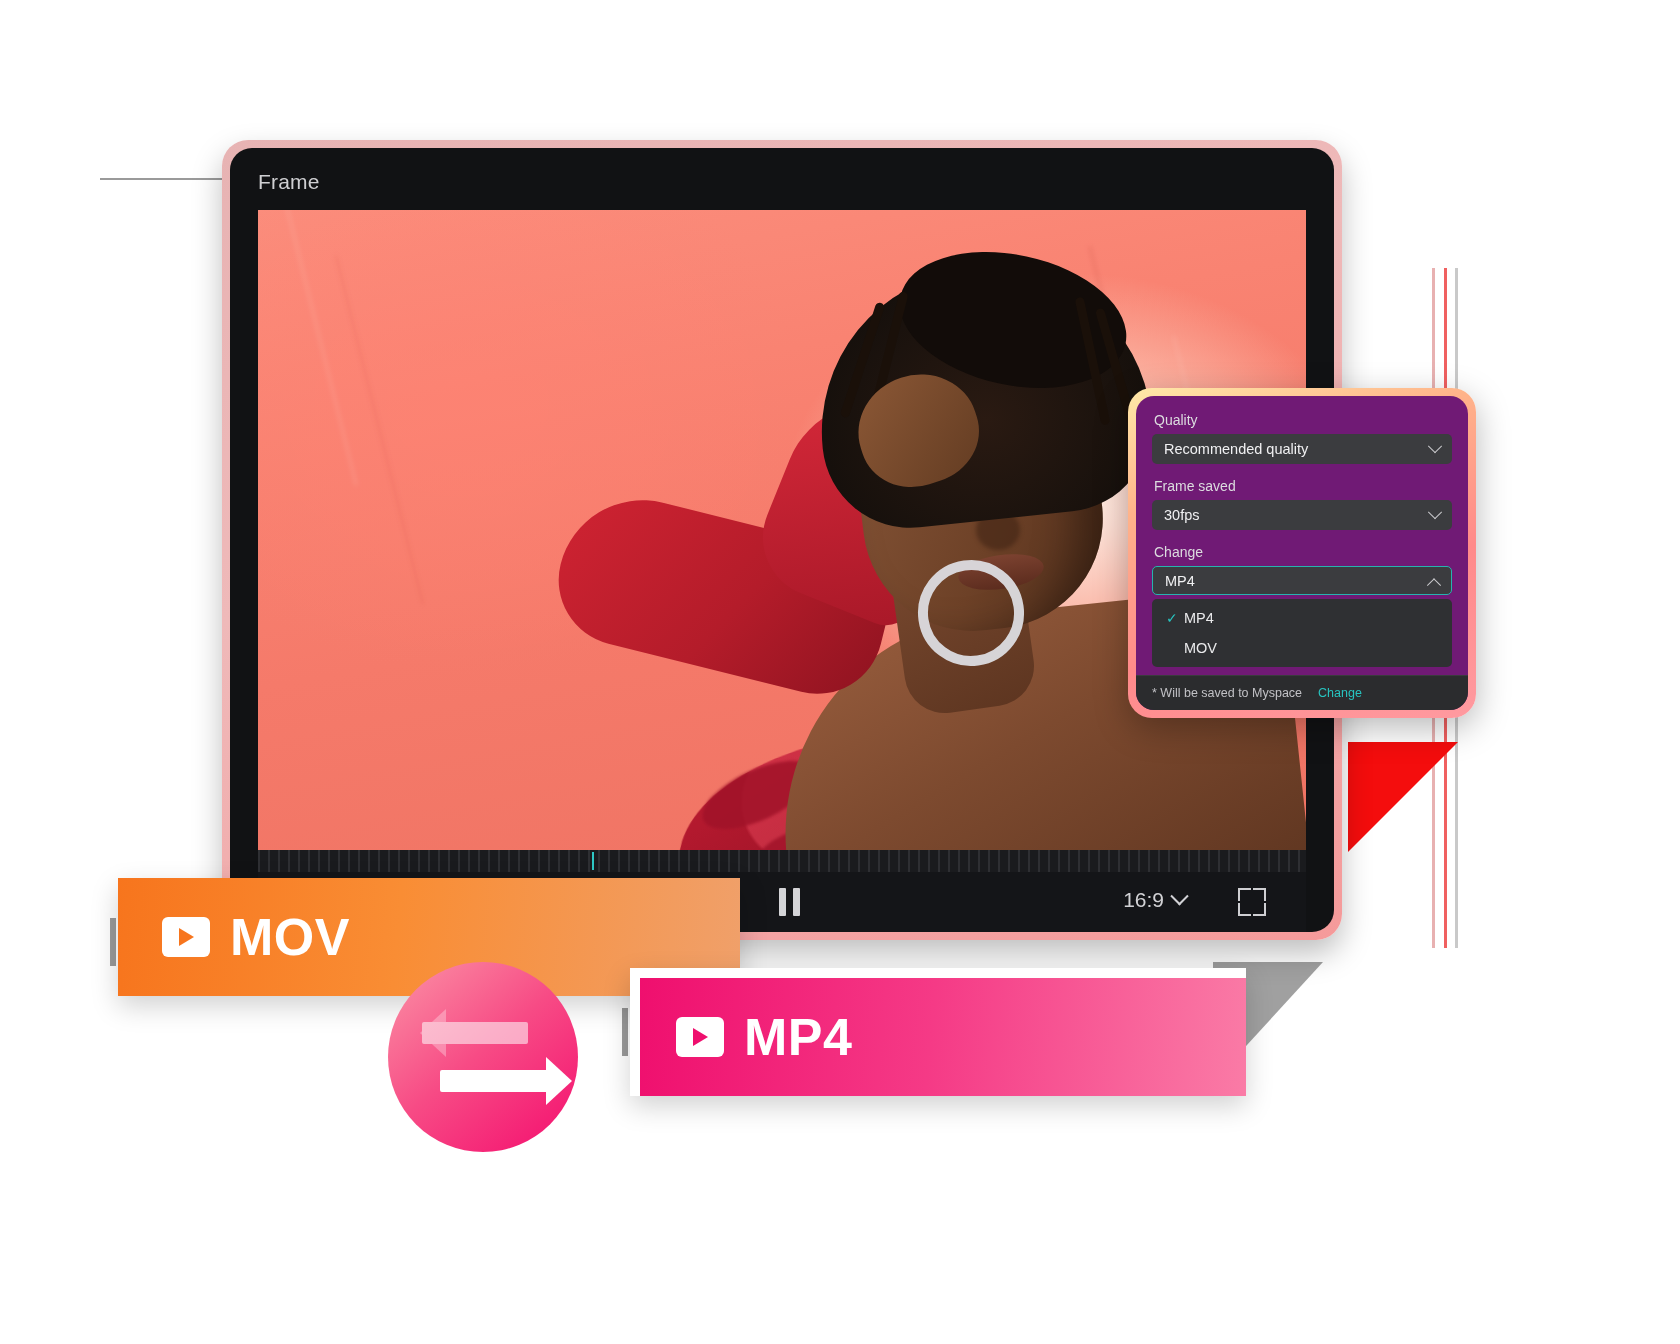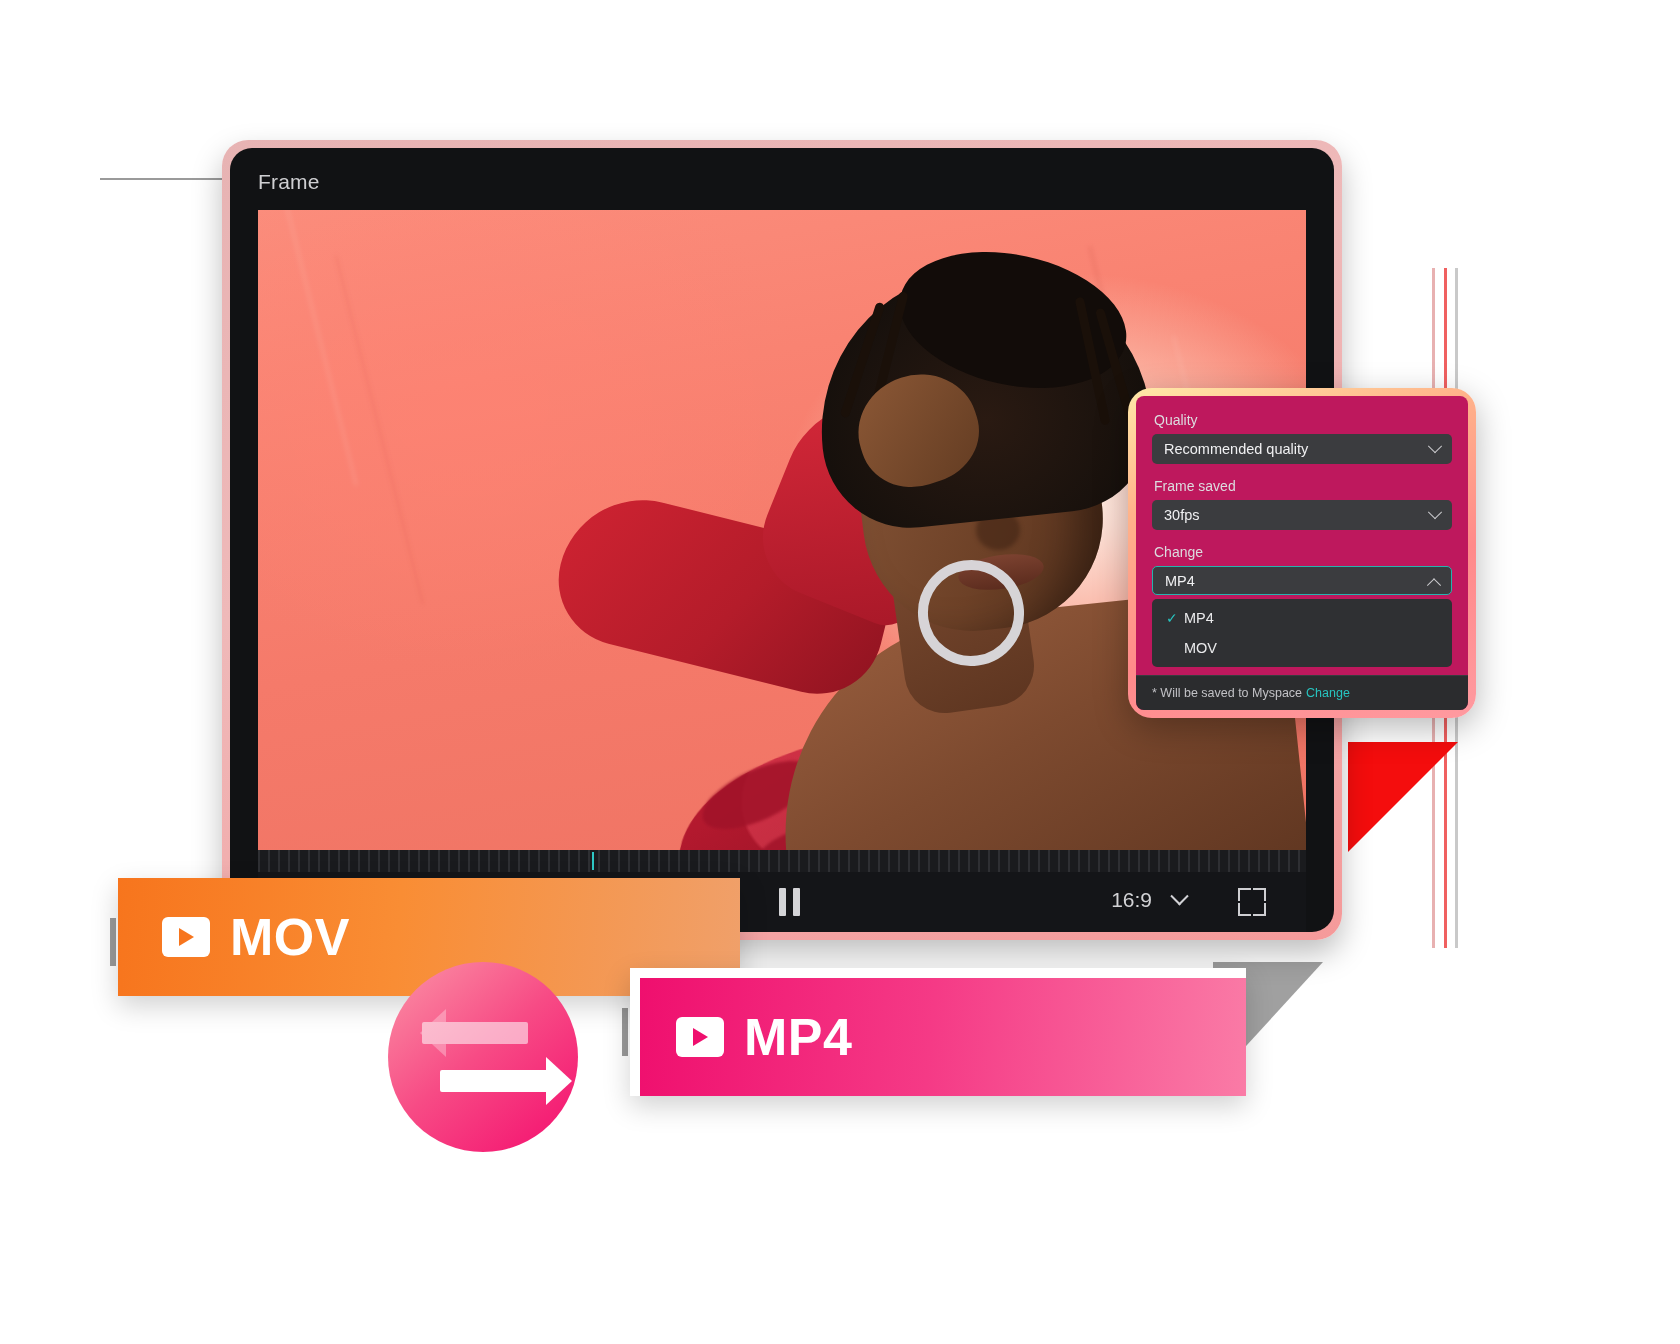--- a/index.html
+++ b/index.html
@@ -169,60 +169,60 @@
     position:absolute;left:28px;top:724px;width:1048px;height:60px;background:#141518;
   }
   .ctrl-pause{
     position:absolute;left:520px;top:16px;width:26px;height:28px;cursor:pointer;
   }
   .ctrl-pause i{position:absolute;top:0;width:7px;height:28px;background:#d4d4d7;border-radius:1px;}
   .ctrl-pause i:first-child{left:1px;}
   .ctrl-pause i:last-child{left:15px;}
   .ctrl-ratio{
     position:absolute;right:120px;top:16px;color:#d2d2d5;font-size:21px;
-    display:flex;align-items:center;gap:21px;cursor:pointer;
+    display:flex;align-items:center;gap:9px;cursor:pointer;
   }
   .chev-d{width:11px;height:11px;border-right:2px solid #d2d2d5;border-bottom:2px solid #d2d2d5;transform:rotate(45deg) translate(-3px,-3px);}
   .ctrl-fs{position:absolute;right:40px;top:16px;width:28px;height:28px;cursor:pointer;}
   .ctrl-fs span{position:absolute;width:11px;height:11px;border:2px solid #cfcfd2;}
   .ctrl-fs .tl{left:0;top:0;border-right:none;border-bottom:none;}
   .ctrl-fs .tr{right:0;top:0;border-left:none;border-bottom:none;}
   .ctrl-fs .bl{left:0;bottom:0;border-right:none;border-top:none;}
   .ctrl-fs .br{right:0;bottom:0;border-left:none;border-top:none;}
 
   
   .settings-glow{
     position:absolute;left:1128px;top:388px;width:348px;height:330px;
     border-radius:24px;
     background:linear-gradient(160deg,#ffe9a8 0%,#ffb38a 28%,#ff8a8a 62%,#ff9aa0 100%);
     box-shadow:0 10px 34px rgba(0,0,0,.28);
   }
   .settings{
     position:absolute;left:1136px;top:396px;width:332px;height:314px;
-    border-radius:8px;background:#be185d;overflow:hidden;
+    border-radius:18px;background:#701a75;overflow:hidden;
     color:#e9e9ec;
   }
   .s-label{font-size:14px;color:#dcdcdf;margin:0 0 6px 18px;}
   .s-field{
     position:relative;margin:0 16px;height:30px;border-radius:5px;background:#3b3c3f;
     display:flex;align-items:center;padding:0 12px;font-size:14.5px;color:#f0f0f2;
   }
   .s-field.focus{background:#3b3c3f;border:1.5px solid #27b3ae;height:27px;}
   .s-caret{
     position:absolute;right:12px;width:9px;height:9px;
     border-right:1.6px solid #c9c9cc;border-bottom:1.6px solid #c9c9cc;
     transform:rotate(45deg) translate(-2px,-2px);
   }
   .s-caret.up{transform:rotate(-135deg) translate(-3px,-3px);}
   .s-menu{margin:4px 16px 0 16px;background:#2f3033;border-radius:5px;padding:4px 0;}
   .s-opt{display:flex;align-items:center;height:30px;padding-left:14px;font-size:14.5px;color:#eaeaec;}
   .s-check{width:18px;color:#27c4c0;font-size:14px;}
   .s-foot{
     position:absolute;left:0;bottom:0;width:100%;height:34px;
-    display:flex;align-items:center;gap:4px;padding-left:16px;
+    display:flex;align-items:center;gap:16px;padding-left:16px;
     font-size:12.5px;color:#c2c2c6;background:#2b2c2e;
     border-top:1px solid #3a3b3e;
   }
   .s-change{color:#27c4c0;cursor:pointer;}
 
   
   .badge{
     position:absolute;display:flex;align-items:center;gap:20px;
     padding-left:44px;color:#fff;
     font-weight:bold;font-size:52px;letter-spacing:.5px;

